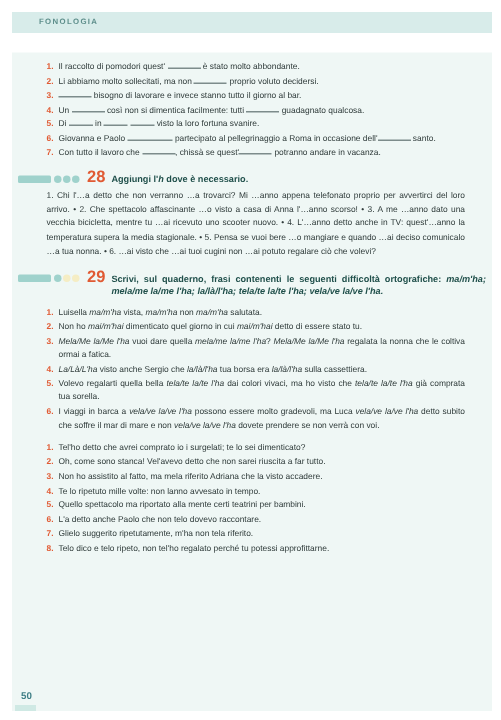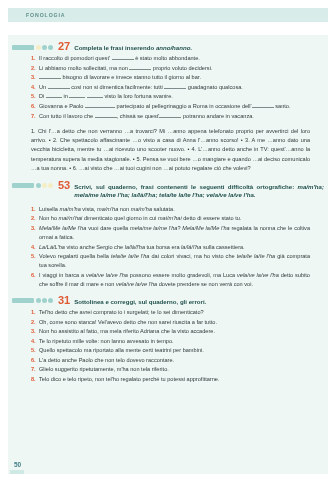--- a/index.html
+++ b/index.html
@@ -149,79 +149,79 @@
   <div class="top-margin"></div>
 
   <div class="header-band">
     <span class="header-label">FONOLOGIA</span>
   </div>
   <div class="header-gap"></div>
 
   <div class="content">
 
     <div class="ex">
+      <div class="items">
+        <div class="item">
+            <span class="item-num">1.</span>
+            <span class="item-txt">Il raccolto di pomodori quest' <span class="blank b-m"></span> è stato molto abbondante.</span>
+          </div>
+        <div class="item">
+            <span class="item-num">2.</span>
+            <span class="item-txt">Li abbiamo molto sollecitati, ma non <span class="blank b-m"></span> proprio voluto decidersi.</span>
+          </div>
+        <div class="item">
+            <span class="item-num">3.</span>
+            <span class="item-txt"><span class="blank b-m"></span> bisogno di lavorare e invece stanno tutto il giorno al bar.</span>
+          </div>
+        <div class="item">
+            <span class="item-num">4.</span>
+            <span class="item-txt">Un <span class="blank b-m"></span> così non si dimentica facilmente: tutti <span class="blank b-m"></span> guadagnato qualcosa.</span>
+          </div>
+        <div class="item">
+            <span class="item-num">5.</span>
+            <span class="item-txt">Di <span class="blank b-s"></span> in <span class="blank b-s"></span> <span class="blank b-s"></span> visto la loro fortuna svanire.</span>
+          </div>
+        <div class="item">
+            <span class="item-num">6.</span>
+            <span class="item-txt">Giovanna e Paolo <span class="blank b-l"></span> partecipato al pellegrinaggio a Roma in occasione dell'<span class="blank b-m"></span> santo.</span>
+          </div>
+        <div class="item">
+            <span class="item-num">7.</span>
+            <span class="item-txt">Con tutto il lavoro che <span class="blank b-m"></span>, chissà se quest'<span class="blank b-m"></span> potranno andare in vacanza.</span>
+          </div>
+      </div>
+    </div>
+
+    <div class="ex">
       <div class="ex-head">
         <span class="marker">
           <span class="bar"></span>
           <span class="dots">
-            <span class="dot off"></span>
+            <span class="dot on"></span>
             <span class="dot on"></span>
             <span class="dot on"></span>
           </span>
         </span>
-        <span class="ex-num">27</span>
-        <span class="ex-title"><span>Completa le frasi inserendo </span><i>anno/hanno.</i></span>
-      </div>
-      <div class="items">
-        <div class="item">
-            <span class="item-num">1.</span>
-            <span class="item-txt">Il raccolto di pomodori quest' <span class="blank b-m"></span> è stato molto abbondante.</span>
-          </div>
-        <div class="item">
-            <span class="item-num">2.</span>
-            <span class="item-txt">Li abbiamo molto sollecitati, ma non <span class="blank b-m"></span> proprio voluto decidersi.</span>
-          </div>
-        <div class="item">
-            <span class="item-num">3.</span>
-            <span class="item-txt"><span class="blank b-m"></span> bisogno di lavorare e invece stanno tutto il giorno al bar.</span>
-          </div>
-        <div class="item">
-            <span class="item-num">4.</span>
-            <span class="item-txt">Un <span class="blank b-m"></span> così non si dimentica facilmente: tutti <span class="blank b-m"></span> guadagnato qualcosa.</span>
-          </div>
-        <div class="item">
-            <span class="item-num">5.</span>
-            <span class="item-txt">Di <span class="blank b-s"></span> in <span class="blank b-s"></span> <span class="blank b-s"></span> visto la loro fortuna svanire.</span>
-          </div>
-        <div class="item">
-            <span class="item-num">6.</span>
-            <span class="item-txt">Giovanna e Paolo <span class="blank b-l"></span> partecipato al pellegrinaggio a Roma in occasione dell'<span class="blank b-m"></span> santo.</span>
-          </div>
-        <div class="item">
-            <span class="item-num">7.</span>
-            <span class="item-txt">Con tutto il lavoro che <span class="blank b-m"></span>, chissà se quest'<span class="blank b-m"></span> potranno andare in vacanza.</span>
-          </div>
-      </div>
-    </div>
-
-    <div class="ex">
+        <span class="ex-num">28</span>
+        <span class="ex-title"><span>Aggiungi l'</span><i>h</i><span> dove è necessario.</span></span>
+      </div>
       <div class="para">1. Chi l'…a detto che non verranno …a trovarci? Mi …anno appena telefonato proprio per avvertirci del loro arrivo. • 2. Che spettacolo affascinante …o visto a casa di Anna l'…anno scorso! • 3. A me …anno dato una vecchia bicicletta, mentre tu …ai ricevuto uno scooter nuovo. • 4. L'…anno detto anche in TV: quest'…anno la temperatura supera la media stagionale. • 5. Pensa se vuoi bere …o mangiare e quando …ai deciso comunicalo …a tua nonna. • 6. …ai visto che …ai tuoi cugini non …ai potuto regalare ciò che volevi?</div>
     </div>
 
     <div class="ex">
       <div class="ex-head">
         <span class="marker">
           <span class="bar"></span>
           <span class="dots">
             <span class="dot on"></span>
             <span class="dot off"></span>
             <span class="dot off"></span>
           </span>
         </span>
-        <span class="ex-num">53</span>
+        <span class="ex-num">29</span>
         <span class="ex-title just"><span>Scrivi, sul quaderno, frasi contenenti le seguenti difficoltà ortografiche: </span><i>ma/m'ha; mela/me la/me l'ha; la/là/l'ha; tela/te la/te l'ha; vela/ve la/ve l'ha.</i></span>
       </div>
     </div>
 
     <div class="ex">
       <div class="items">
         <div class="item">
             <span class="item-num">1.</span>
             <span class="item-txt just">Luisella <i>ma/m'ha</i> vista, <i>ma/m'ha</i> non <i>ma/m'ha</i> salutata.</span>
           </div>
@@ -242,32 +242,20 @@
             <span class="item-txt just">Volevo regalarti quella bella <i>tela/te la/te l'ha</i> dai colori vivaci, ma ho visto che <i>tela/te la/te l'ha</i> già comprata tua sorella.</span>
           </div>
         <div class="item">
             <span class="item-num">6.</span>
             <span class="item-txt just">I viaggi in barca a <i>vela/ve la/ve l'ha</i> possono essere molto gradevoli, ma Luca <i>vela/ve la/ve l'ha</i> detto subito che soffre il mar di mare e non <i>vela/ve la/ve l'ha</i> dovete prendere se non verrà con voi.</span>
           </div>
       </div>
     </div>
 
     <div class="ex">
-      <div class="ex-head">
-        <span class="marker">
-          <span class="bar"></span>
-          <span class="dots">
-            <span class="dot on"></span>
-            <span class="dot on"></span>
-            <span class="dot on"></span>
-          </span>
-        </span>
-        <span class="ex-num">31</span>
-        <span class="ex-title">Sottolinea e correggi, sul quaderno, gli errori.</span>
-      </div>
       <div class="items">
         <div class="item">
             <span class="item-num">1.</span>
             <span class="item-txt">Tel'ho detto che avrei comprato io i surgelati; te lo sei dimenticato?</span>
           </div>
         <div class="item">
             <span class="item-num">2.</span>
             <span class="item-txt">Oh, come sono stanca! Vel'avevo detto che non sarei riuscita a far tutto.</span>
           </div>
         <div class="item">

